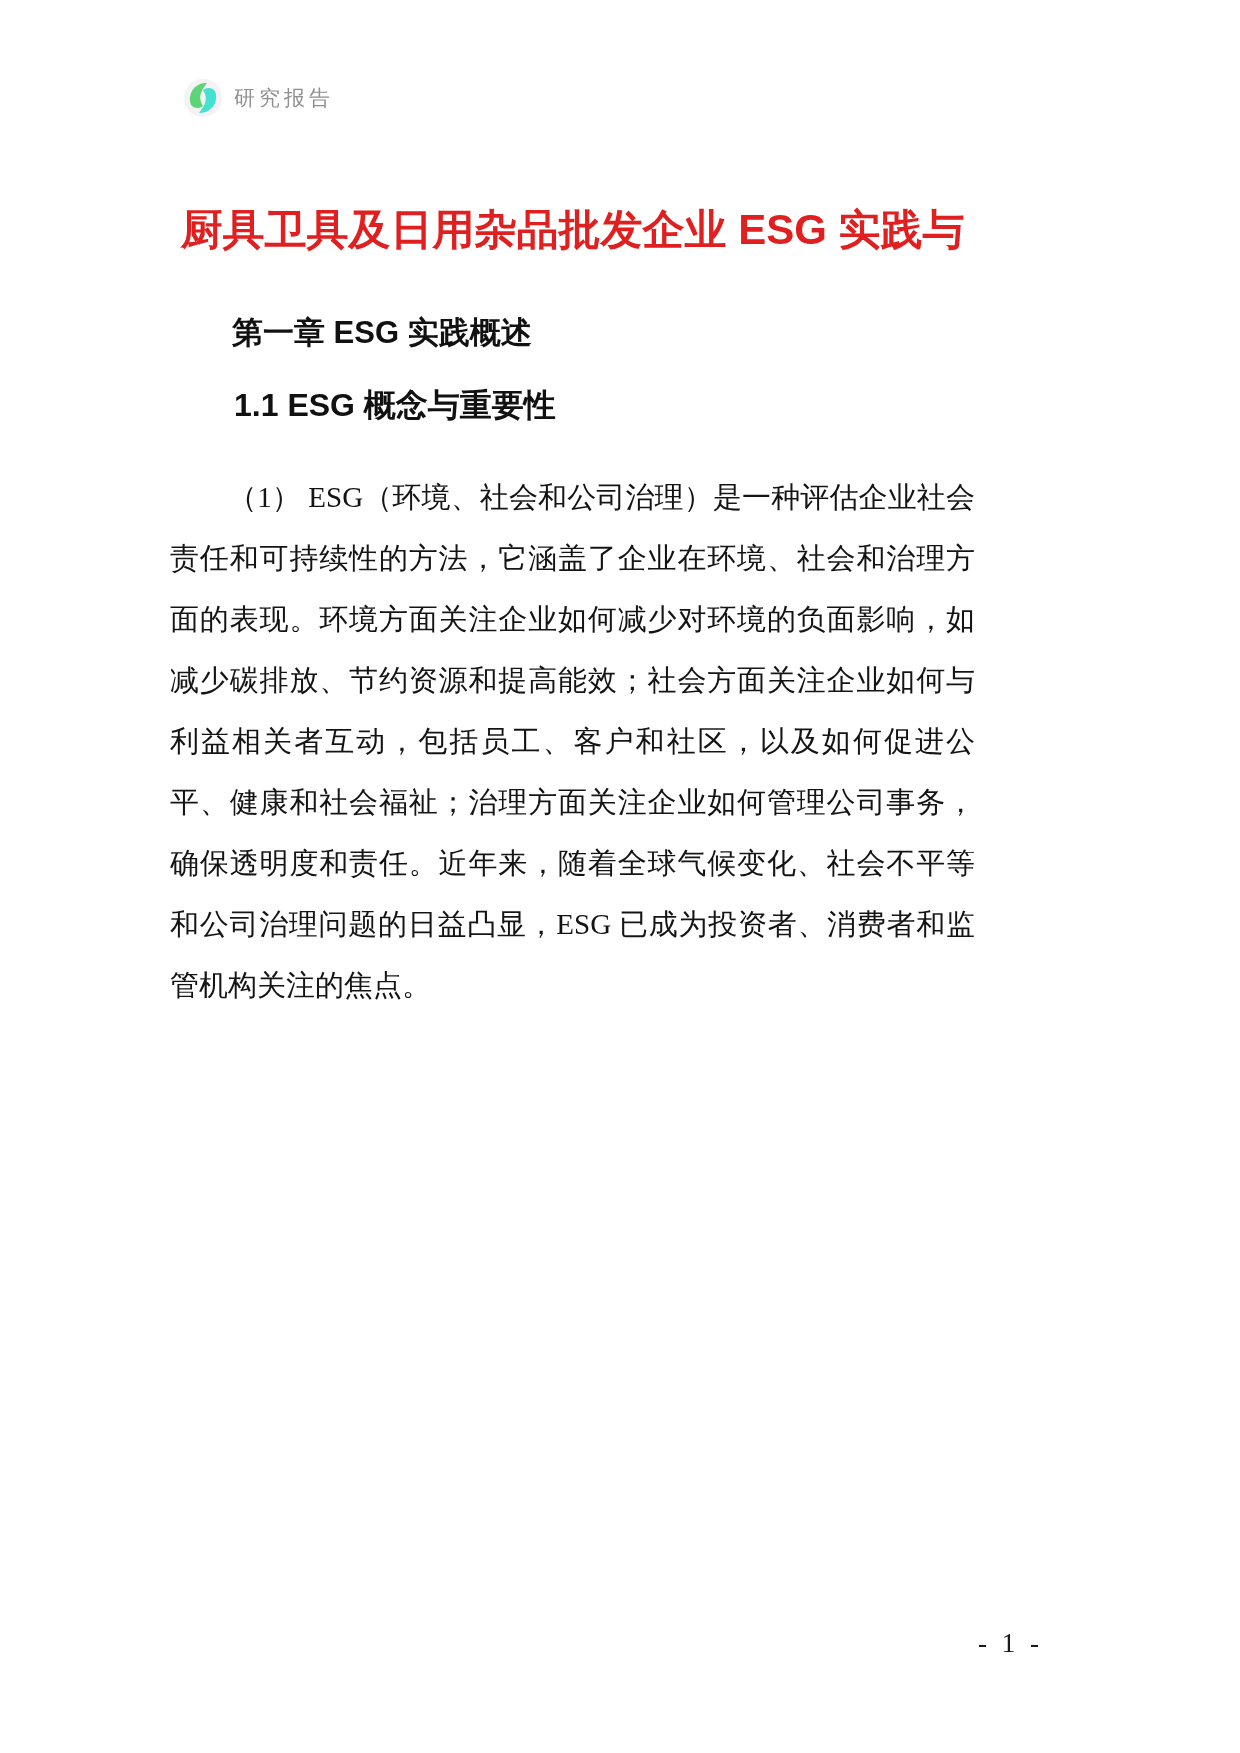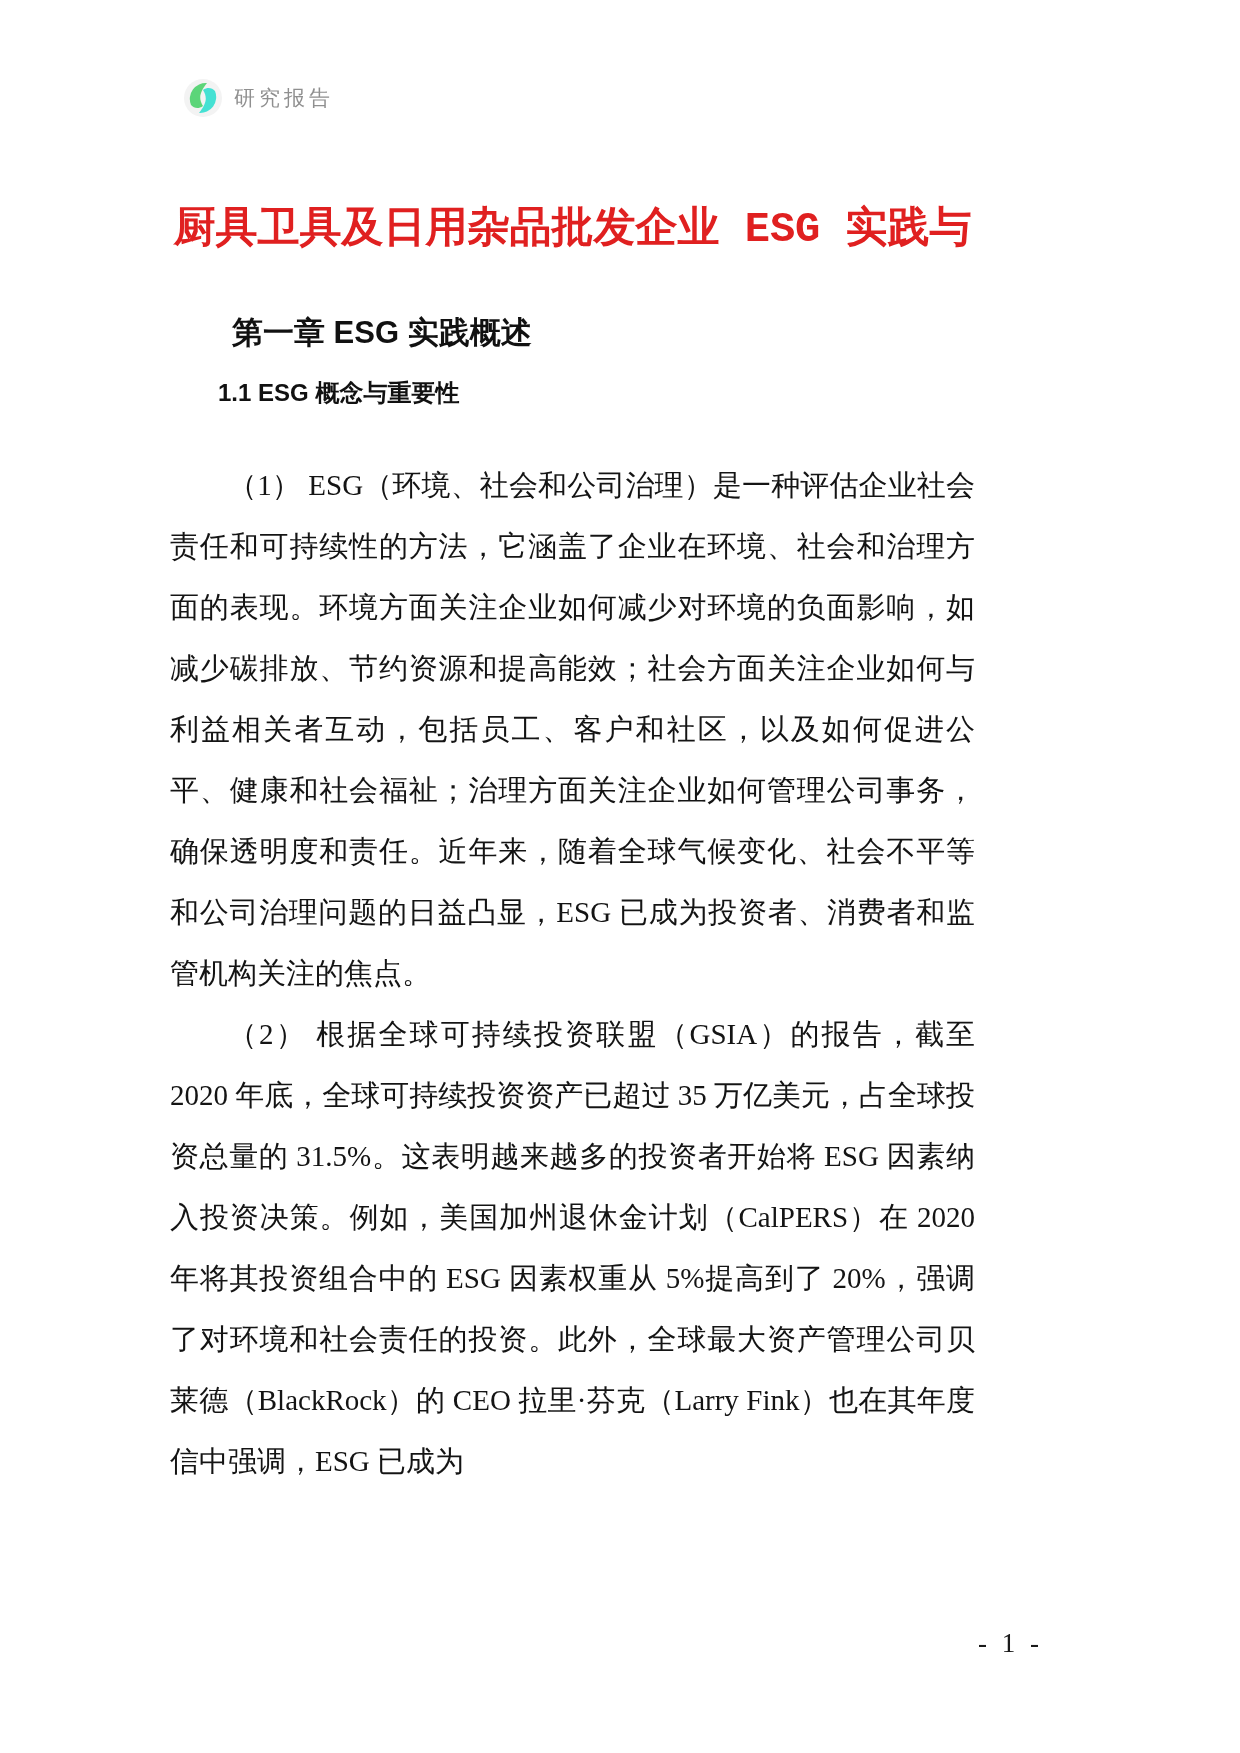--- a/index.html
+++ b/index.html
@@ -33,44 +33,44 @@
   .brand .label {
     font-family: "Liberation Serif", "DejaVu Serif", serif;
     font-size: 21px;
     letter-spacing: 4px;
     color: #8f8f8f;
   }
   
   .doc-title {
     margin: 196px 265px 0 170px;
     text-align: center;
-    font-family: Liberation Mono, monospace;
+    font-family: Liberation Sans, sans-serif;
     font-weight: bold;
     font-size: 42px;
     line-height: 68px;
     color: #e02020;
   }
   
   .content {
     margin: 0 265px 0 170px;
   }
   .chapter-heading {
     margin-top: 49px;
     font-family: "Liberation Sans", "DejaVu Sans", sans-serif;
     font-weight: bold;
     font-size: 31px;
     line-height: 40px;
     color: #111111;
     text-indent: 2em;
   }
   .subsection-heading {
-    margin-top: 20px;
+    margin-top: 32px;
     font-family: "Liberation Sans", "DejaVu Sans", sans-serif;
     font-weight: bold;
-    font-size: 24px;
+    font-size: 32px;
     line-height: 40px;
     color: #111111;
     text-indent: 2em;
   }
   .body-para {
     margin: 0;
     font-family: "Liberation Serif", "DejaVu Serif", serif;
     font-size: 29px;
     line-height: 61px;
     color: #141414;
@@ -107,18 +107,17 @@
   </div>
 
   <div class="doc-title">
     <div>厨具卫具及日用杂品批发企业 ESG 实践与</div>
   </div>
 
   <div class="content">
     <div class="chapter-heading">第一章 ESG 实践概述</div>
     <div class="subsection-heading">1.1 ESG 概念与重要性</div>
     <p class="body-para first">（1） ESG（环境、社会和公司治理）是一种评估企业社会责任和可持续性的方法，它涵盖了企业在环境、社会和治理方面的表现。环境方面关注企业如何减少对环境的负面影响，如减少碳排放、节约资源和提高能效；社会方面关注企业如何与利益相关者互动，包括员工、客户和社区，以及如何促进公平、健康和社会福祉；治理方面关注企业如何管理公司事务，确保透明度和责任。近年来，随着全球气候变化、社会不平等和公司治理问题的日益凸显，ESG 已成为投资者、消费者和监管机构关注的焦点。</p>
-    <p class="body-para">（2） 根据全球可持续投资联盟（GSIA）的报告，截至 2020 年底，全球可持续投资资产已超过 35 万亿美元，占全球投资总量的 31.5%。这表明越来越多的投资者开始将 ESG 因素纳入投资决策。例如，美国加州退休金计划（CalPERS）在 2020 年将其投资组合中的 ESG 因素权重从 5%提高到了 20%，强调了对环境和社会责任的投资。此外，全球最大资产管理公司贝莱德（BlackRock）的 CEO 拉里·芬克（Larry Fink）也在其年度信中强调，ESG 已成为</p>
   </div>
 
   <div class="page-number">- 1 -</div>
 
 </div>
 
 </body></html>

